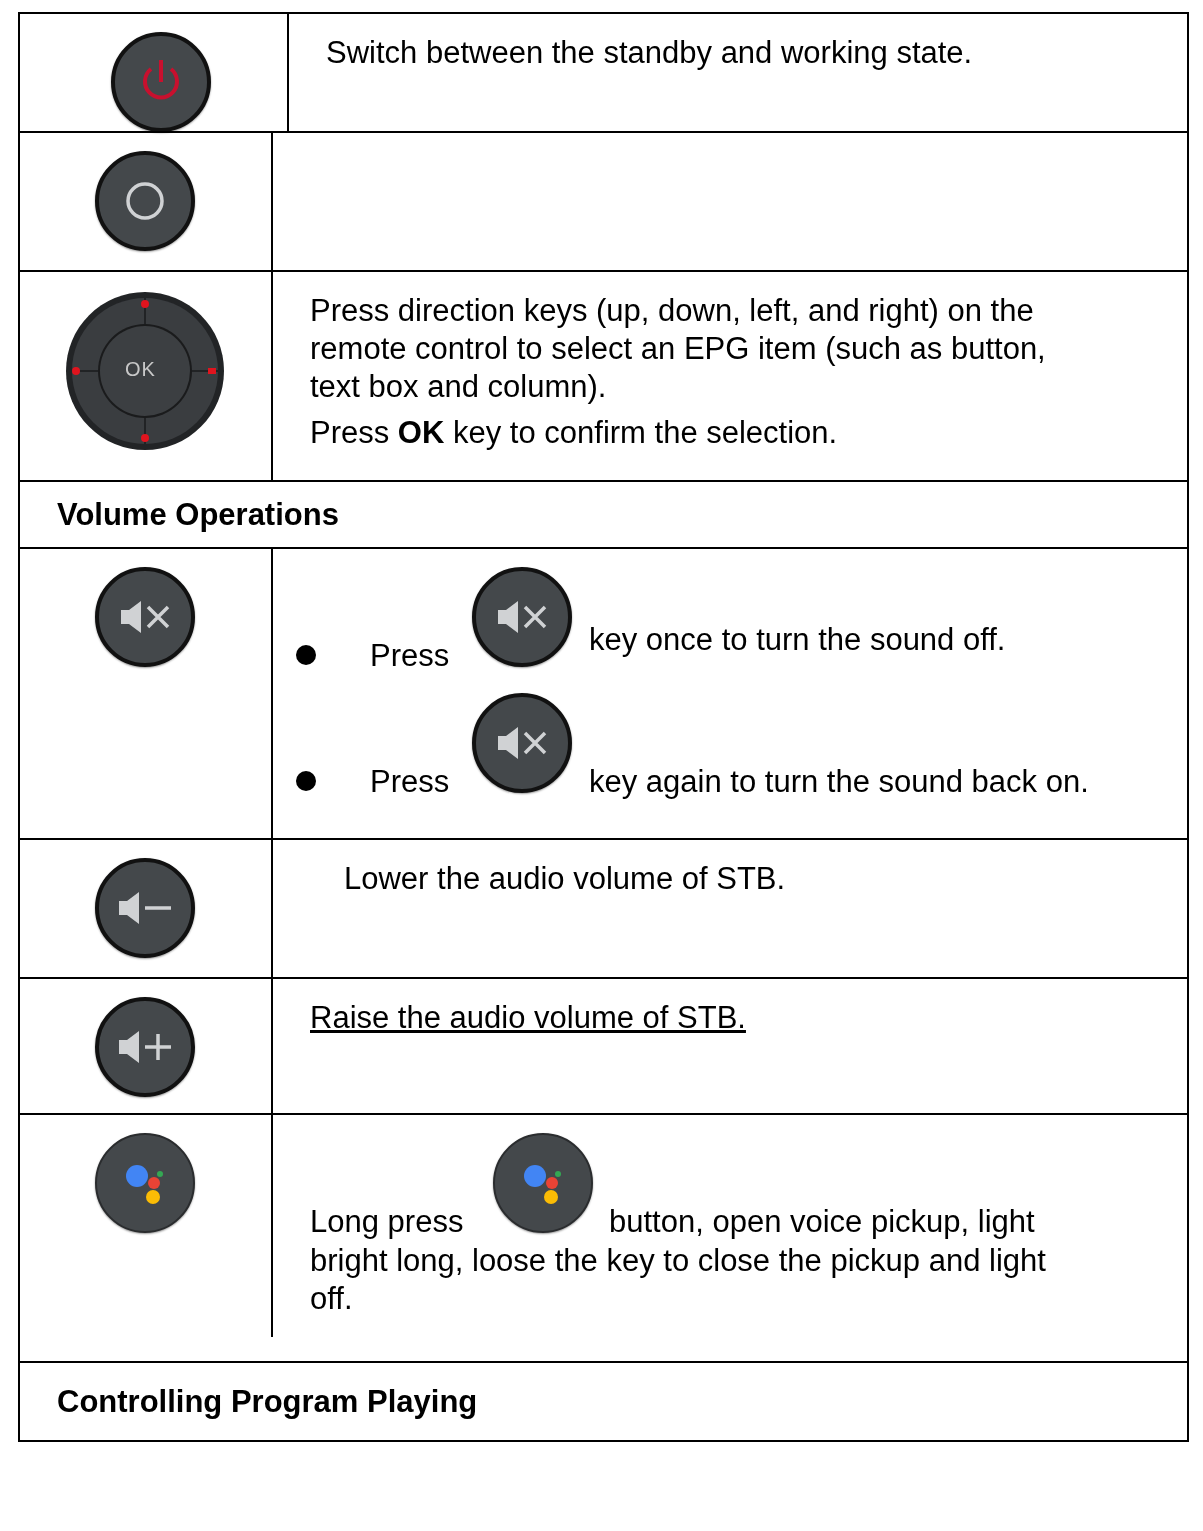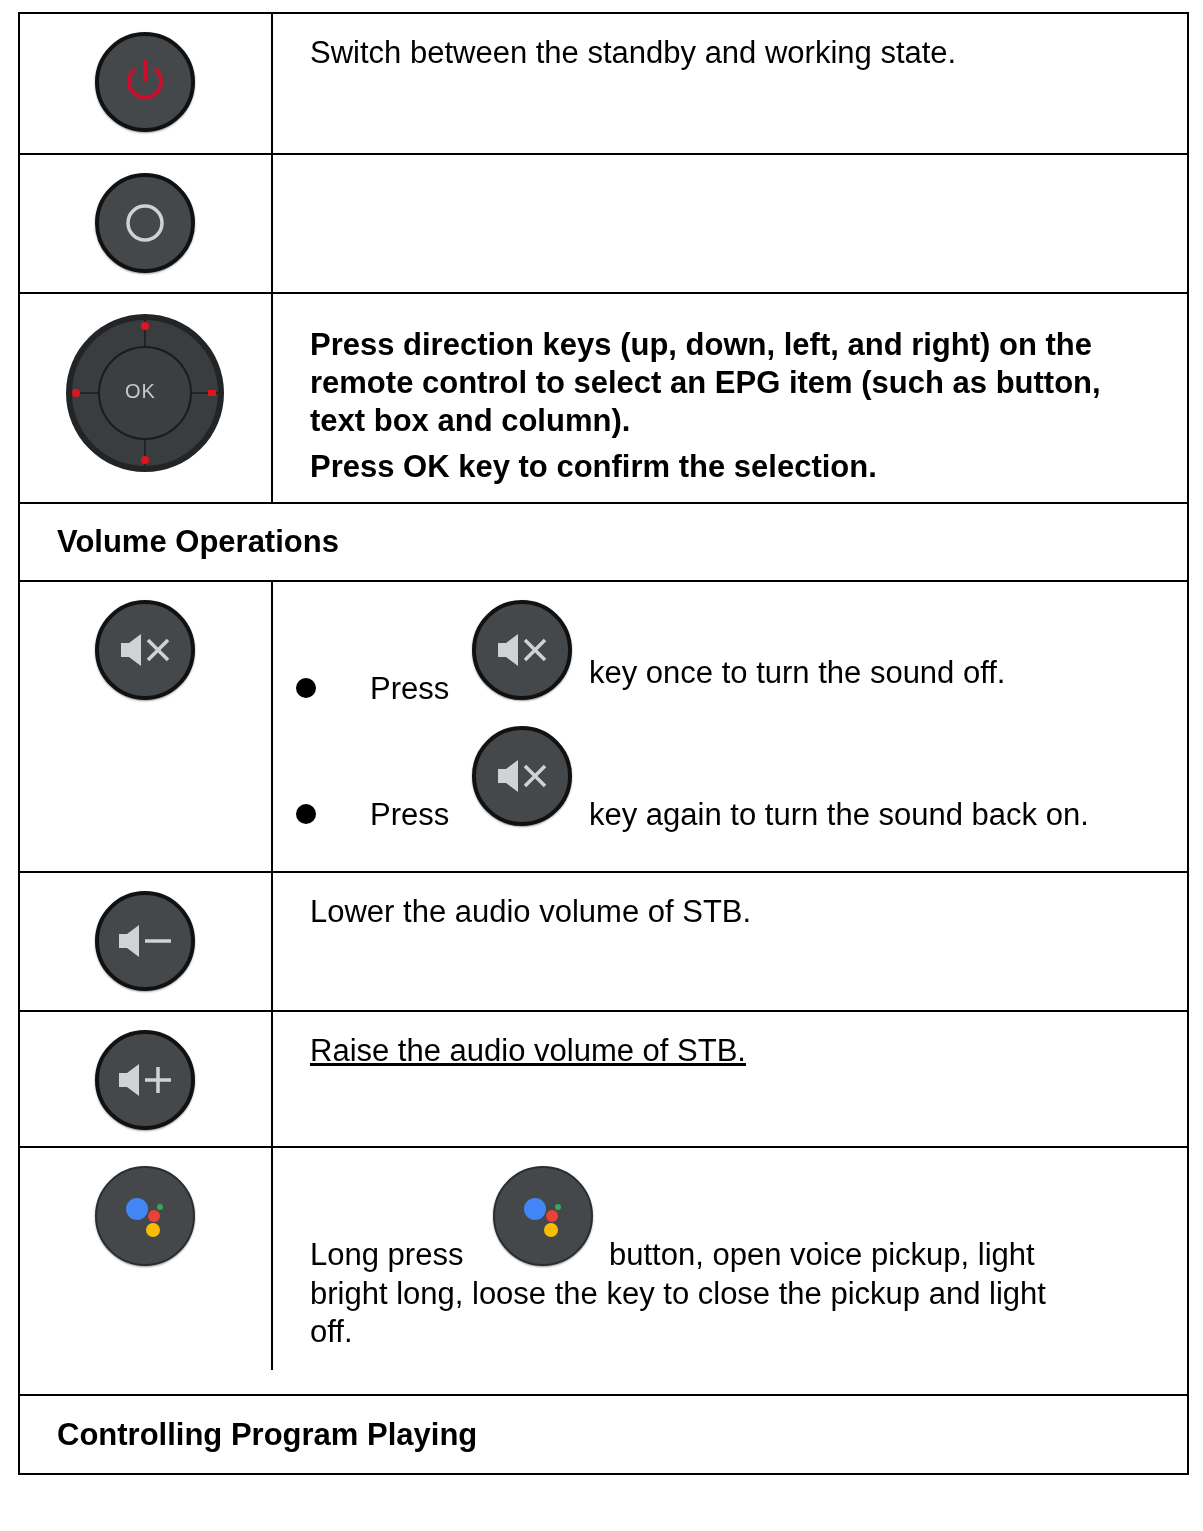--- a/index.html
+++ b/index.html
@@ -18,21 +18,21 @@
   .btn svg { display: block; }
   .bullet-line { position: absolute; left: 0; font-size: 31px; white-space: nowrap; }
   .dot { position: absolute; width: 20px; height: 20px; border-radius: 50%; background: #000; }
 </style>
 </head>
 <body>
 
 <div class="tbl">
 
 
-  <div class="row item" style="height:139px;">
+  <div class="row item" style="height:117px;padding-left:16px;">
     <div class="icon-cell">
       <div class="btn" style="left:75px; top:18px;">
         <svg width="60" height="60" viewBox="0 0 60 60">
             <path d="M20 17 A16 16 0 1 0 40 17" fill="none" stroke="#c8102e" stroke-width="4"></path>
             <line x1="30" y1="8" x2="30" y2="30" stroke="#c8102e" stroke-width="4"></line>
           </svg>
       </div>
     </div>
     <div class="desc-cell" style="padding-top:20px;">
       <span>Switch between the standby and working state.</span>
@@ -60,29 +60,29 @@
         <line x1="81" y1="128" x2="81" y2="154" stroke="#1a1b1c" stroke-width="1.5"></line>
         <line x1="8" y1="81" x2="34" y2="81" stroke="#1a1b1c" stroke-width="1.5"></line>
         <line x1="128" y1="81" x2="154" y2="81" stroke="#1a1b1c" stroke-width="1.5"></line>
         <circle cx="81" cy="14" r="4" fill="#e0141e"></circle>
         <circle cx="81" cy="148" r="4" fill="#e0141e"></circle>
         <circle cx="12" cy="81" r="4" fill="#e0141e"></circle>
         <rect x="144" y="78" width="8" height="6" fill="#e0141e"></rect>
       </svg>
       <span style="position:absolute; left:105px; top:86px; font-size:20px; color:#c8c8c8; letter-spacing:1px;">OK</span>
     </div>
-    <div class="desc-cell" style="padding-top:32px;font-weight:bold;">
+    <div class="desc-cell" style="padding-top:20px;">
       <div>Press direction keys (up, down, left, and right) on the</div>
       <div>remote control to select an EPG item (such as button,</div>
       <div>text box and column).</div>
       <div style="margin-top:8px;"><span>Press </span><b>OK</b><span> key to confirm the selection.</span></div>
     </div>
   </div>
 
-  <div class="row section" style="height:78px;">
+  <div class="row section" style="height:67px;">
     <span>Volume Operations</span>
   </div>
 
   <div class="row item" style="height:291px;">
     <div class="icon-cell">
       <div class="btn" style="left:75px; top:18px;">
         <svg width="60" height="40" viewBox="0 0 60 40">
             <path d="M6 13 H14 L26 4 V36 L14 27 H6 Z" fill="#d0d2d4"></path>
             <path d="M33 10 L53 30 M53 10 L33 30" stroke="#d0d2d4" stroke-width="3.5"></path>
           </svg>
@@ -104,21 +104,21 @@
       <div class="btn" style="left:199px; top:144px;">
         <svg width="60" height="40" viewBox="0 0 60 40">
             <path d="M6 13 H14 L26 4 V36 L14 27 H6 Z" fill="#d0d2d4"></path>
             <path d="M33 10 L53 30 M53 10 L33 30" stroke="#d0d2d4" stroke-width="3.5"></path>
           </svg>
       </div>
       <span class="bullet-line" style="left:316px; top:214px;">key again to turn the sound back on.</span>
     </div>
   </div>
 
-  <div class="row item" style="height:139px;">
+  <div class="row item" style="height:139px;gap:34px;">
     <div class="icon-cell">
       <div class="btn" style="left:75px; top:18px;">
         <svg width="60" height="40" viewBox="0 0 60 40">
             <path d="M4 13 H12 L24 4 V36 L12 27 H4 Z" fill="#d0d2d4"></path>
             <line x1="30" y1="20" x2="56" y2="20" stroke="#d0d2d4" stroke-width="3.5"></line>
           </svg>
       </div>
     </div>
     <div class="desc-cell" style="padding-top:20px;">
       <span>Lower the audio volume of STB.</span>

